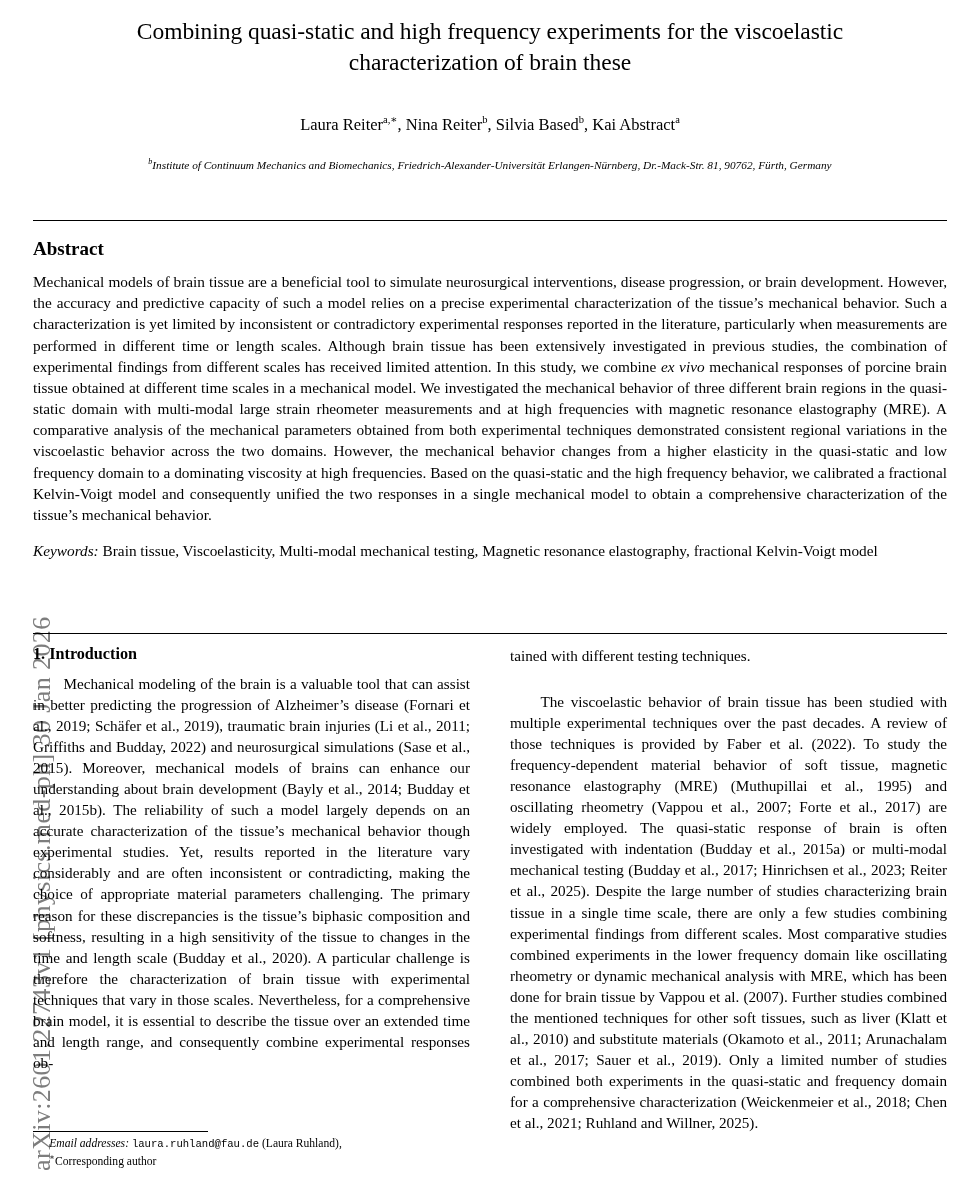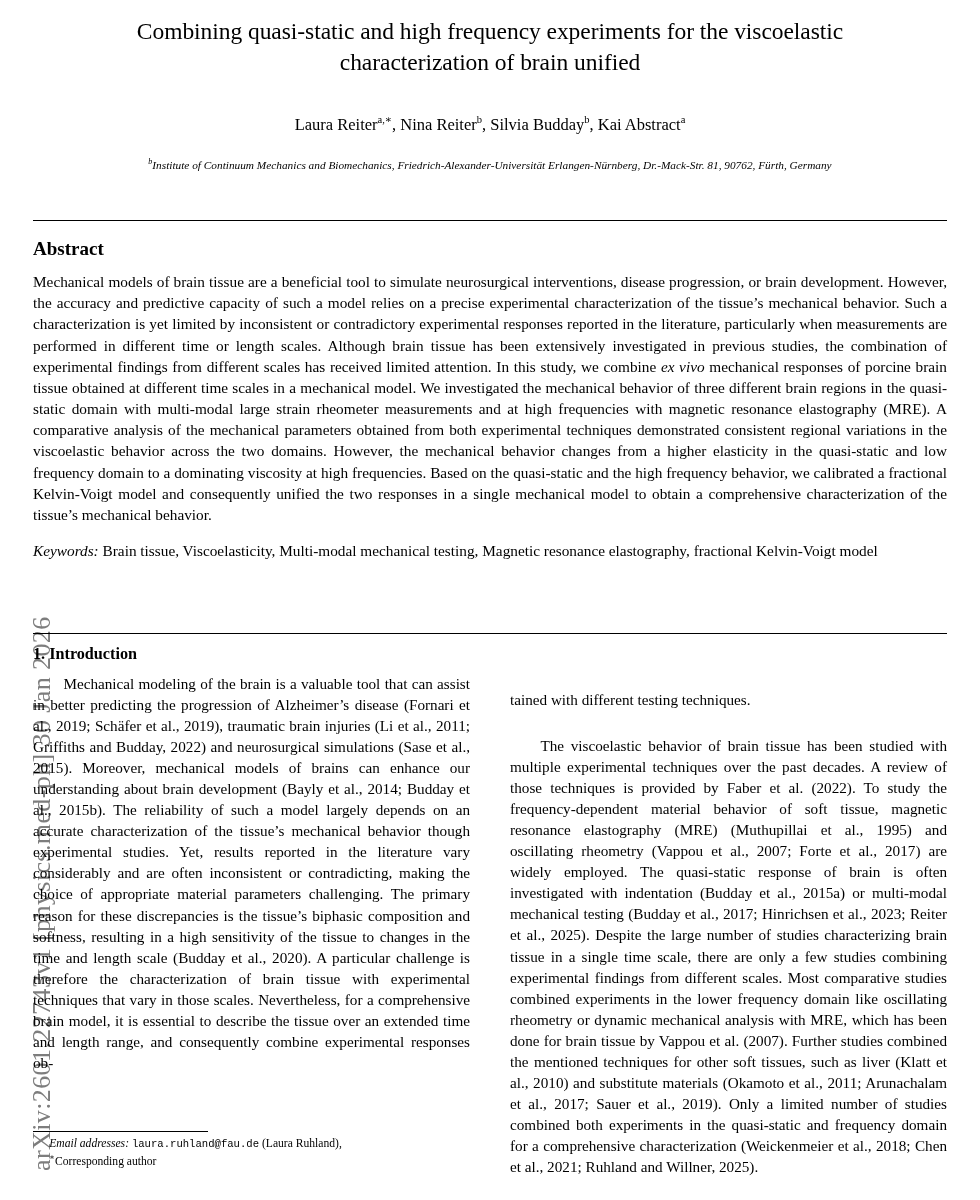--- a/index.html
+++ b/index.html
@@ -131,21 +131,21 @@
   }
   .para {
     font-size: 15.2px;
     line-height: 1.385;
     text-align: justify;
     text-justify: inter-word;
     margin: 0;
     text-indent: 2.0em;
     hyphens: auto;
   }
-  .para.noindent { text-indent: 0; margin-top: 44px; }
+  .para.noindent { text-indent: 0; }
   .para + .para { margin-top: 25px; }
 
   
   .footnote {
     position: absolute;
     left: 33px;
     top: 1131px;
     width: 441px;
   }
   .footnote-rule {
@@ -170,25 +170,25 @@
 </style>
 </head>
 <body>
 
 <div class="arxiv-stamp">arXiv:2601.22743v1  [physics.med-ph]  30 Jan 2026</div>
 
 <div class="page">
 
   <h1 class="title">
     <span>Combining quasi-static and high frequency experiments for the viscoelastic</span><br>
-    <span>characterization of brain unified</span>
+    <span>characterization of brain these</span>
   </h1>
 
   <div class="authors">
-    <span>Laura Reiter</span><sup>a,∗</sup>, <span>Nina Reiter</span><sup>b</sup>, <span>Silvia Budday</span><sup>b</sup>, <span>Kai Abstract</span><sup>a</sup>
+    <span>Laura Reiter</span><sup>a,∗</sup>, <span>Nina Reiter</span><sup>b</sup>, <span>Silvia Based</span><sup>b</sup>, <span>Kai Abstract</span><sup>a</sup>
   </div>
 
   <div class="affils">
     <div><sup>b</sup><span>Institute of Continuum Mechanics and Biomechanics, Friedrich-Alexander-Universität Erlangen-Nürnberg, Dr.-Mack-Str. 81, 90762, Fürth, Germany</span></div>
   </div>
 
   <hr class="rule rule-top">
 
   <div class="abstract-wrap">
     <div class="abstract-head">Abstract</div>

